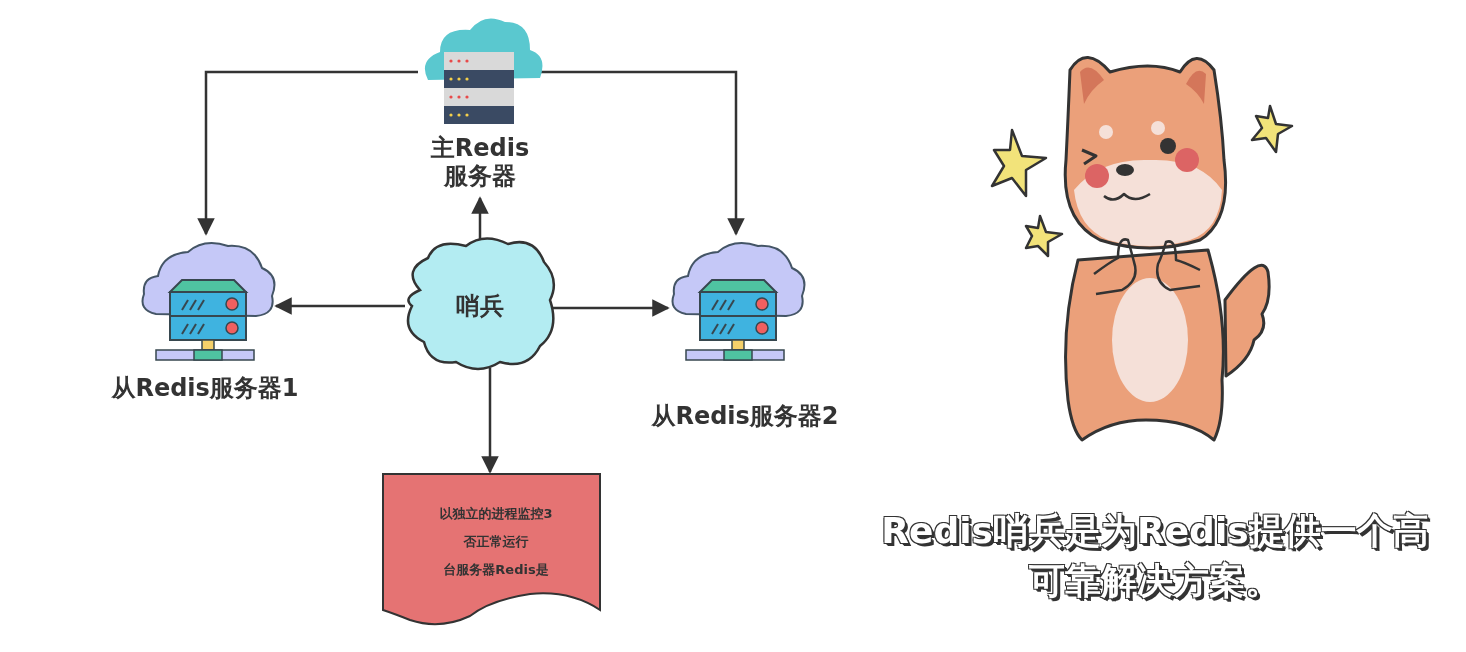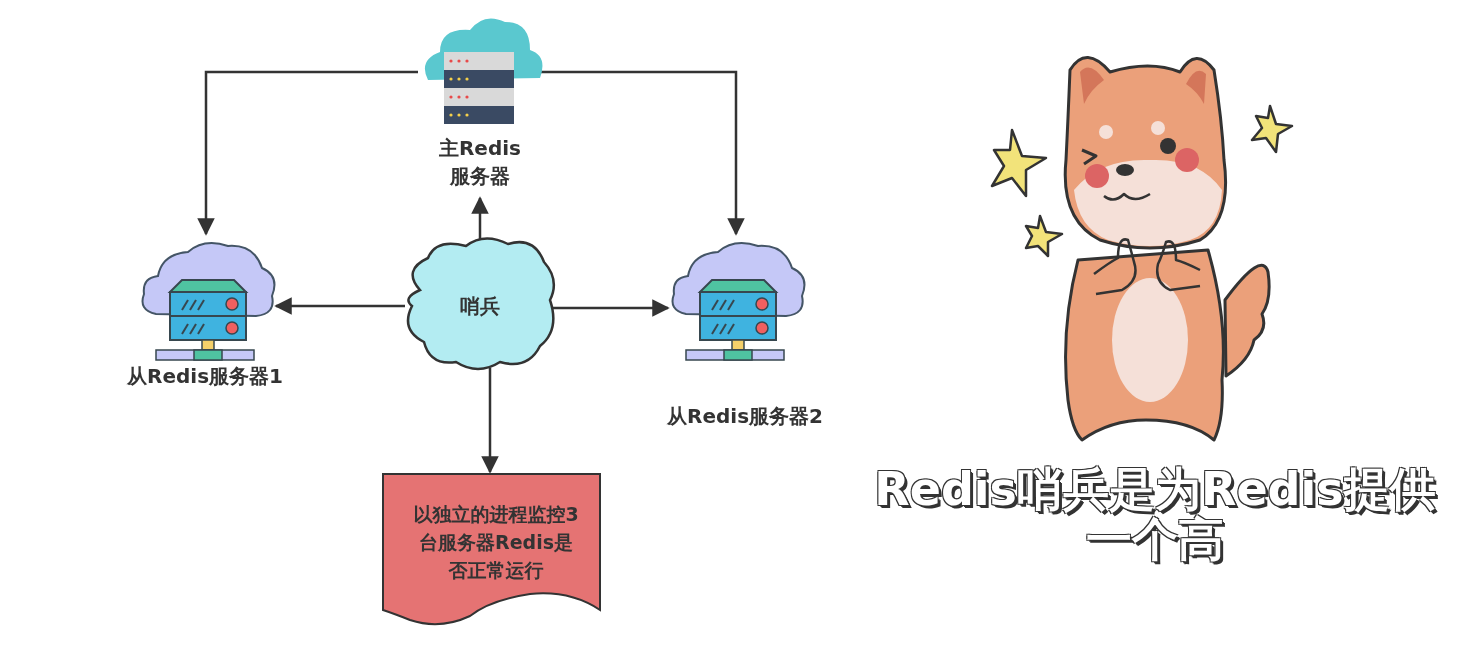--- a/index.html
+++ b/index.html
@@ -1,19 +1,19 @@
 <!DOCTYPE html>
 <html><head>
 <meta charset="utf-8">
 <style>
   html,body{margin:0;padding:0;background:#fff;}
   body{width:1466px;height:652px;position:relative;overflow:hidden;font-family:"DejaVu Sans",sans-serif;}
-  .lbl{position:absolute;font-weight:bold;color:#333;font-size:20px;text-align:center;line-height:28px;white-space:nowrap;}
+  .lbl{position:absolute;font-weight:bold;color:#333;font-size:24px;text-align:center;line-height:28px;white-space:nowrap;}
   #diagram{position:absolute;left:0;top:0;}
-  .caption{position:absolute;left:860px;top:464px;width:590px;text-align:center;font-size:46px;font-weight:bold;line-height:50px;color:#fff;
+  .caption{position:absolute;left:860px;top:506px;width:590px;text-align:center;font-size:36px;font-weight:bold;line-height:50px;color:#fff;
     text-shadow:2px 2px 0 #333,-1px -1px 0 #333,1px -1px 0 #333,-1px 1px 0 #333,3px 3px 0 #333;}
 </style>
 </head>
 <body>
 
 <svg id="diagram" width="1466" height="652" viewBox="0 0 1466 652">
   <defs>
     <marker id="ah" viewBox="0 0 10 10" refX="9" refY="5" markerWidth="7" markerHeight="7" orient="auto">
       <path d="M0,0 L10,5 L0,10 z" fill="#333"></path>
     </marker>
@@ -127,23 +127,24 @@
     <path d="M1270,106 L1276,124 L1292,126 L1278,134 L1276,152 L1266,138 L1252,140 L1262,128 L1256,116 L1268,118 Z"></path>
     <path d="M1040,216 L1046,232 L1062,234 L1048,242 L1048,256 L1038,246 L1026,248 L1032,236 L1026,226 L1038,228 Z"></path>
   </g>
 </svg>
 
 <div class="lbl" style="left:420px;top:134px;width:120px;">
   <div>主Redis</div>
   <div>服务器</div>
 </div>
 <div class="lbl" style="left:430px;top:294px;width:100px;font-family:Liberation Mono, monospace;">哨兵</div>
-<div class="lbl" style="left:100px;top:362px;width:210px;">从Redis服务器1</div>
+<div class="lbl" style="left:100px;top:374px;width:210px;">从Redis服务器1</div>
 <div class="lbl" style="left:640px;top:402px;width:210px;">从Redis服务器2</div>
-<div class="lbl" style="left:383px;top:500px;width:226px;font-size:19px;">
+<div class="lbl" style="left:383px;top:500px;width:226px;font-size:13px;">
   <div>以独立的进程监控3</div>
+  <div>否正常运行</div>
   <div>台服务器Redis是</div>
-  <div>否正常运行</div>
 </div>
 
 <div class="caption">
   <div>Redis哨兵是为Redis提供一个高</div>
+  <div>可靠解决方案。</div>
 </div>
 
 </body></html>

